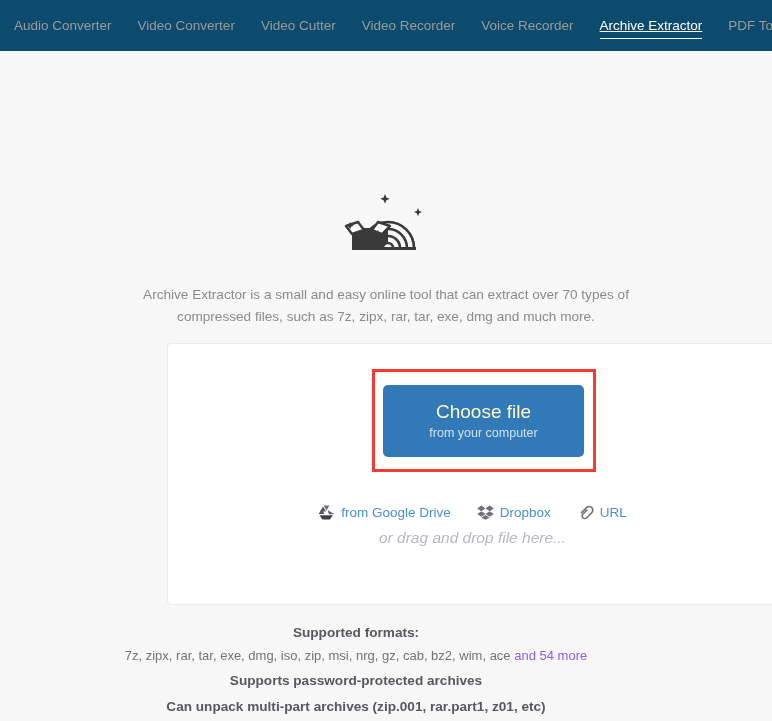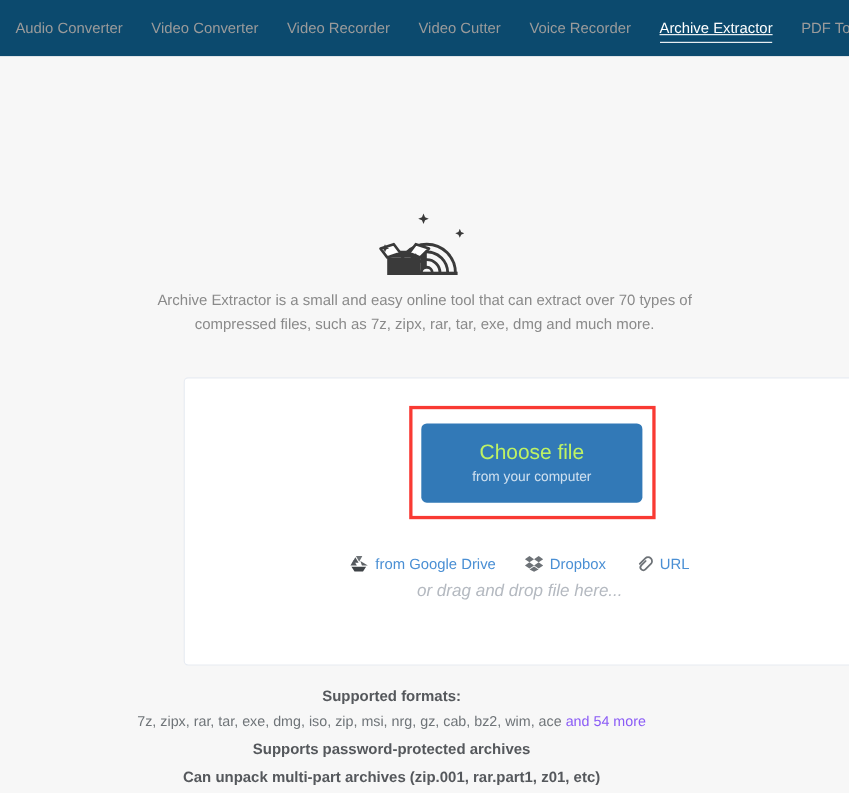--- a/index.html
+++ b/index.html
@@ -55,21 +55,21 @@
     padding-top: 135px;
   }
   .hero-icon {
     width: 96px;
     height: 70px;
     margin: 0 auto;
     display: block;
   }
   .hero-desc {
     width: 510px;
-    margin: 6px auto 0 auto;
+    margin: 28px auto 0 auto;
     color: #8a8a8a;
     font-size: 13.6px;
     line-height: 22px;
     text-align: center;
   }
 
   
   .card {
     position: absolute;
     left: 167px;
@@ -112,21 +112,21 @@
     flex-direction: column;
     align-items: center;
     justify-content: center;
     padding: 0;
     box-sizing: border-box;
     font-family: "Liberation Sans", sans-serif;
   }
   .choose-btn-main {
     font-size: 19px;
     line-height: 24px;
-    color: #bef264;
+    color: #fef9c3;
   }
   .choose-btn-sub {
     font-size: 12.5px;
     line-height: 18px;
     color: #cfe0ef;
   }
 
   .services {
     position: absolute;
     top: 141px;
@@ -189,22 +189,22 @@
     font-weight: bold;
     line-height: 26px;
   }
 </style>
 </head>
 <body>
 
 <div class="navbar">
   <span class="nav-item">Audio Converter</span>
   <span class="nav-item">Video Converter</span>
+  <span class="nav-item">Video Cutter</span>
   <span class="nav-item">Video Recorder</span>
-  <span class="nav-item">Video Cutter</span>
   <span class="nav-item">Voice Recorder</span>
   <span class="nav-item active">Archive Extractor</span>
   <span class="nav-item">PDF Tools</span>
 </div>
 
 <div class="hero">
   <svg class="hero-icon" viewBox="0 0 96 70">
     <g fill="none" stroke="#3a3a3a" stroke-width="2.6">
 
       <path d="M24 62 A26 26 0 0 1 76 62"></path>

